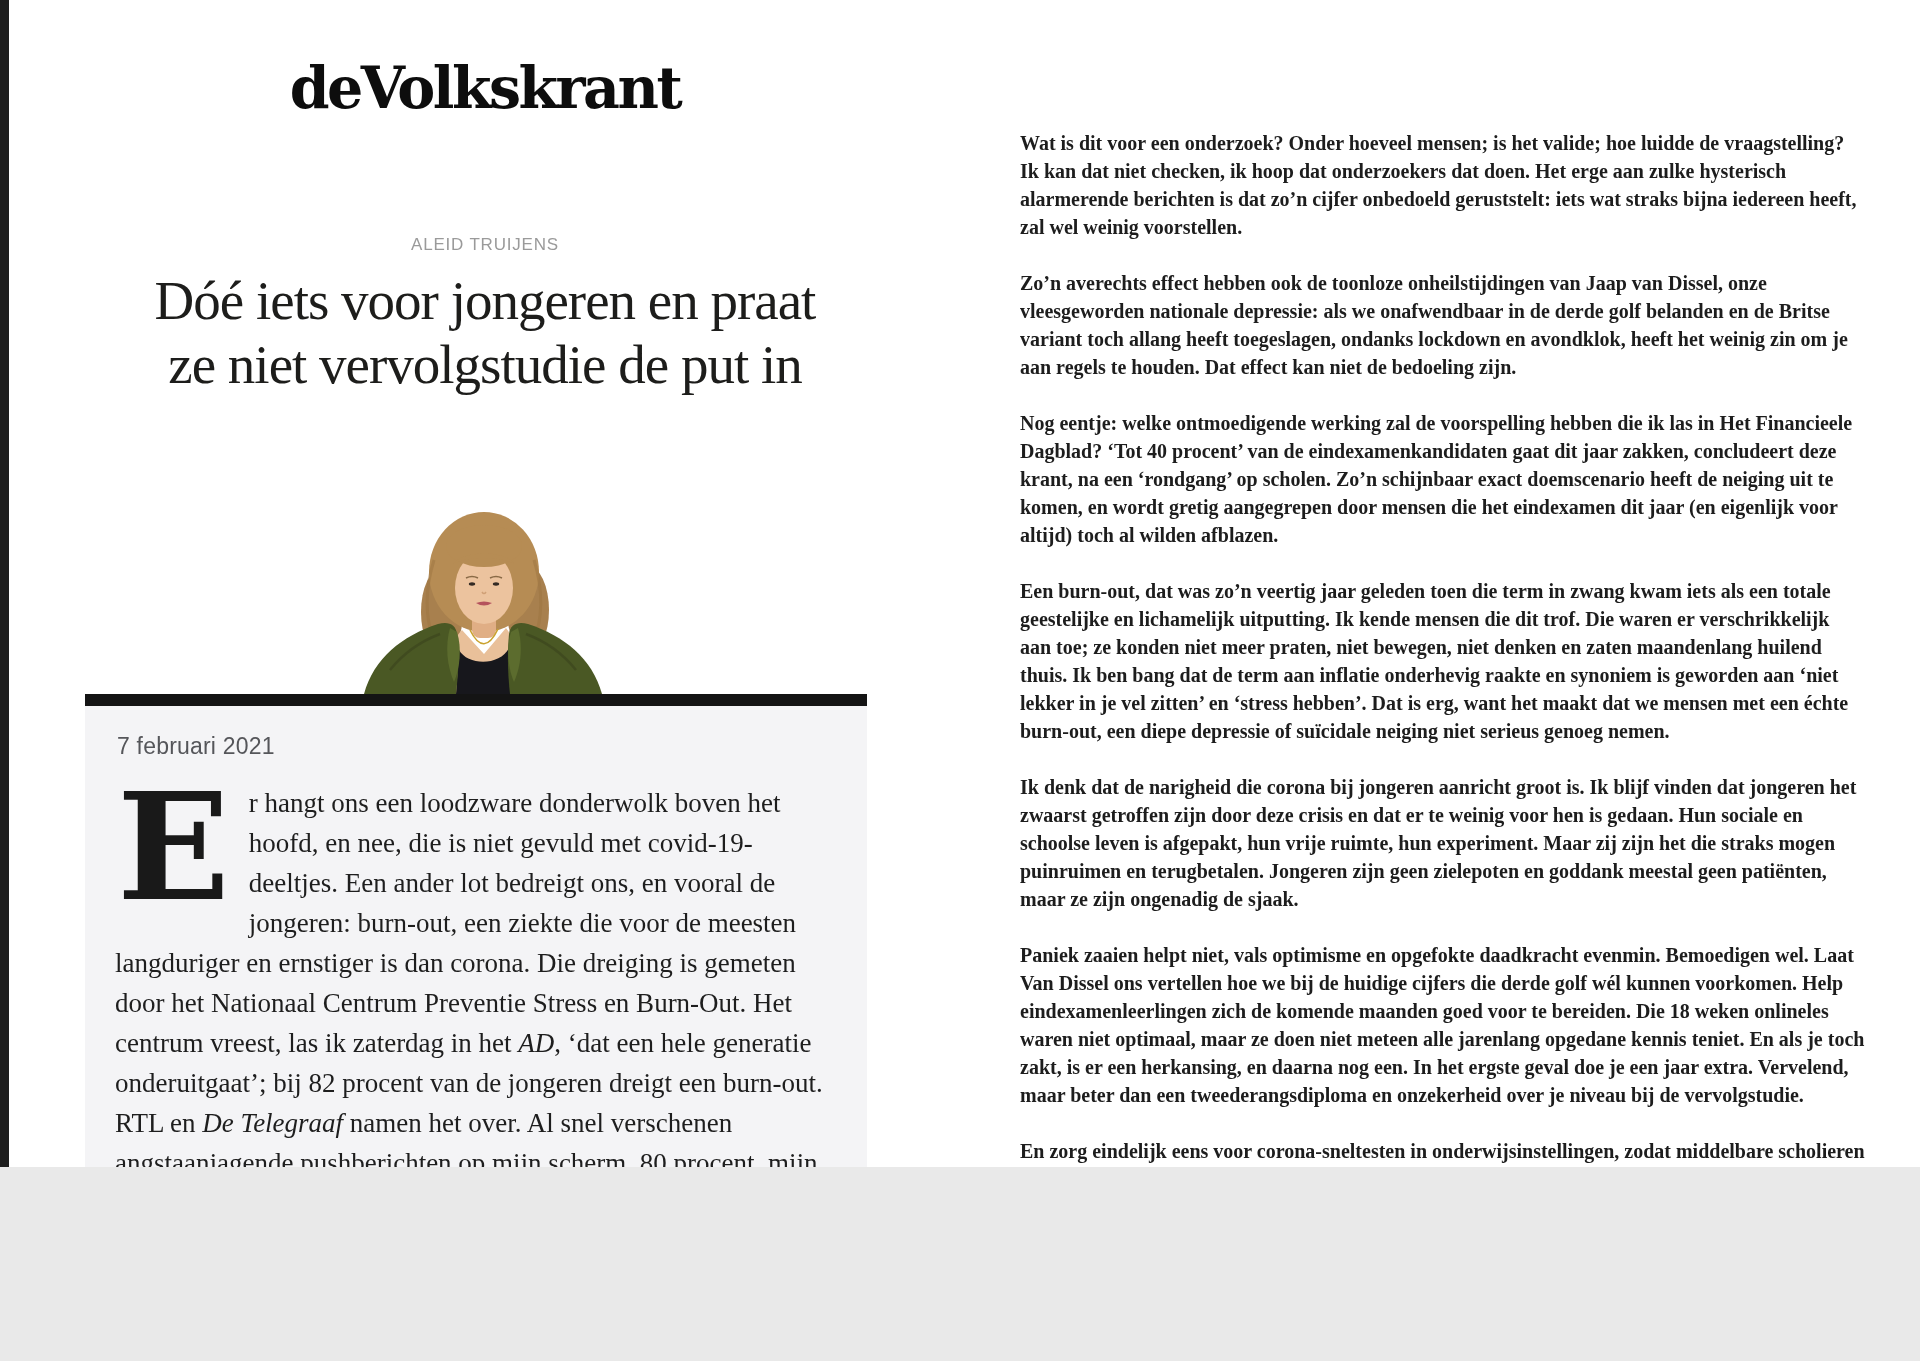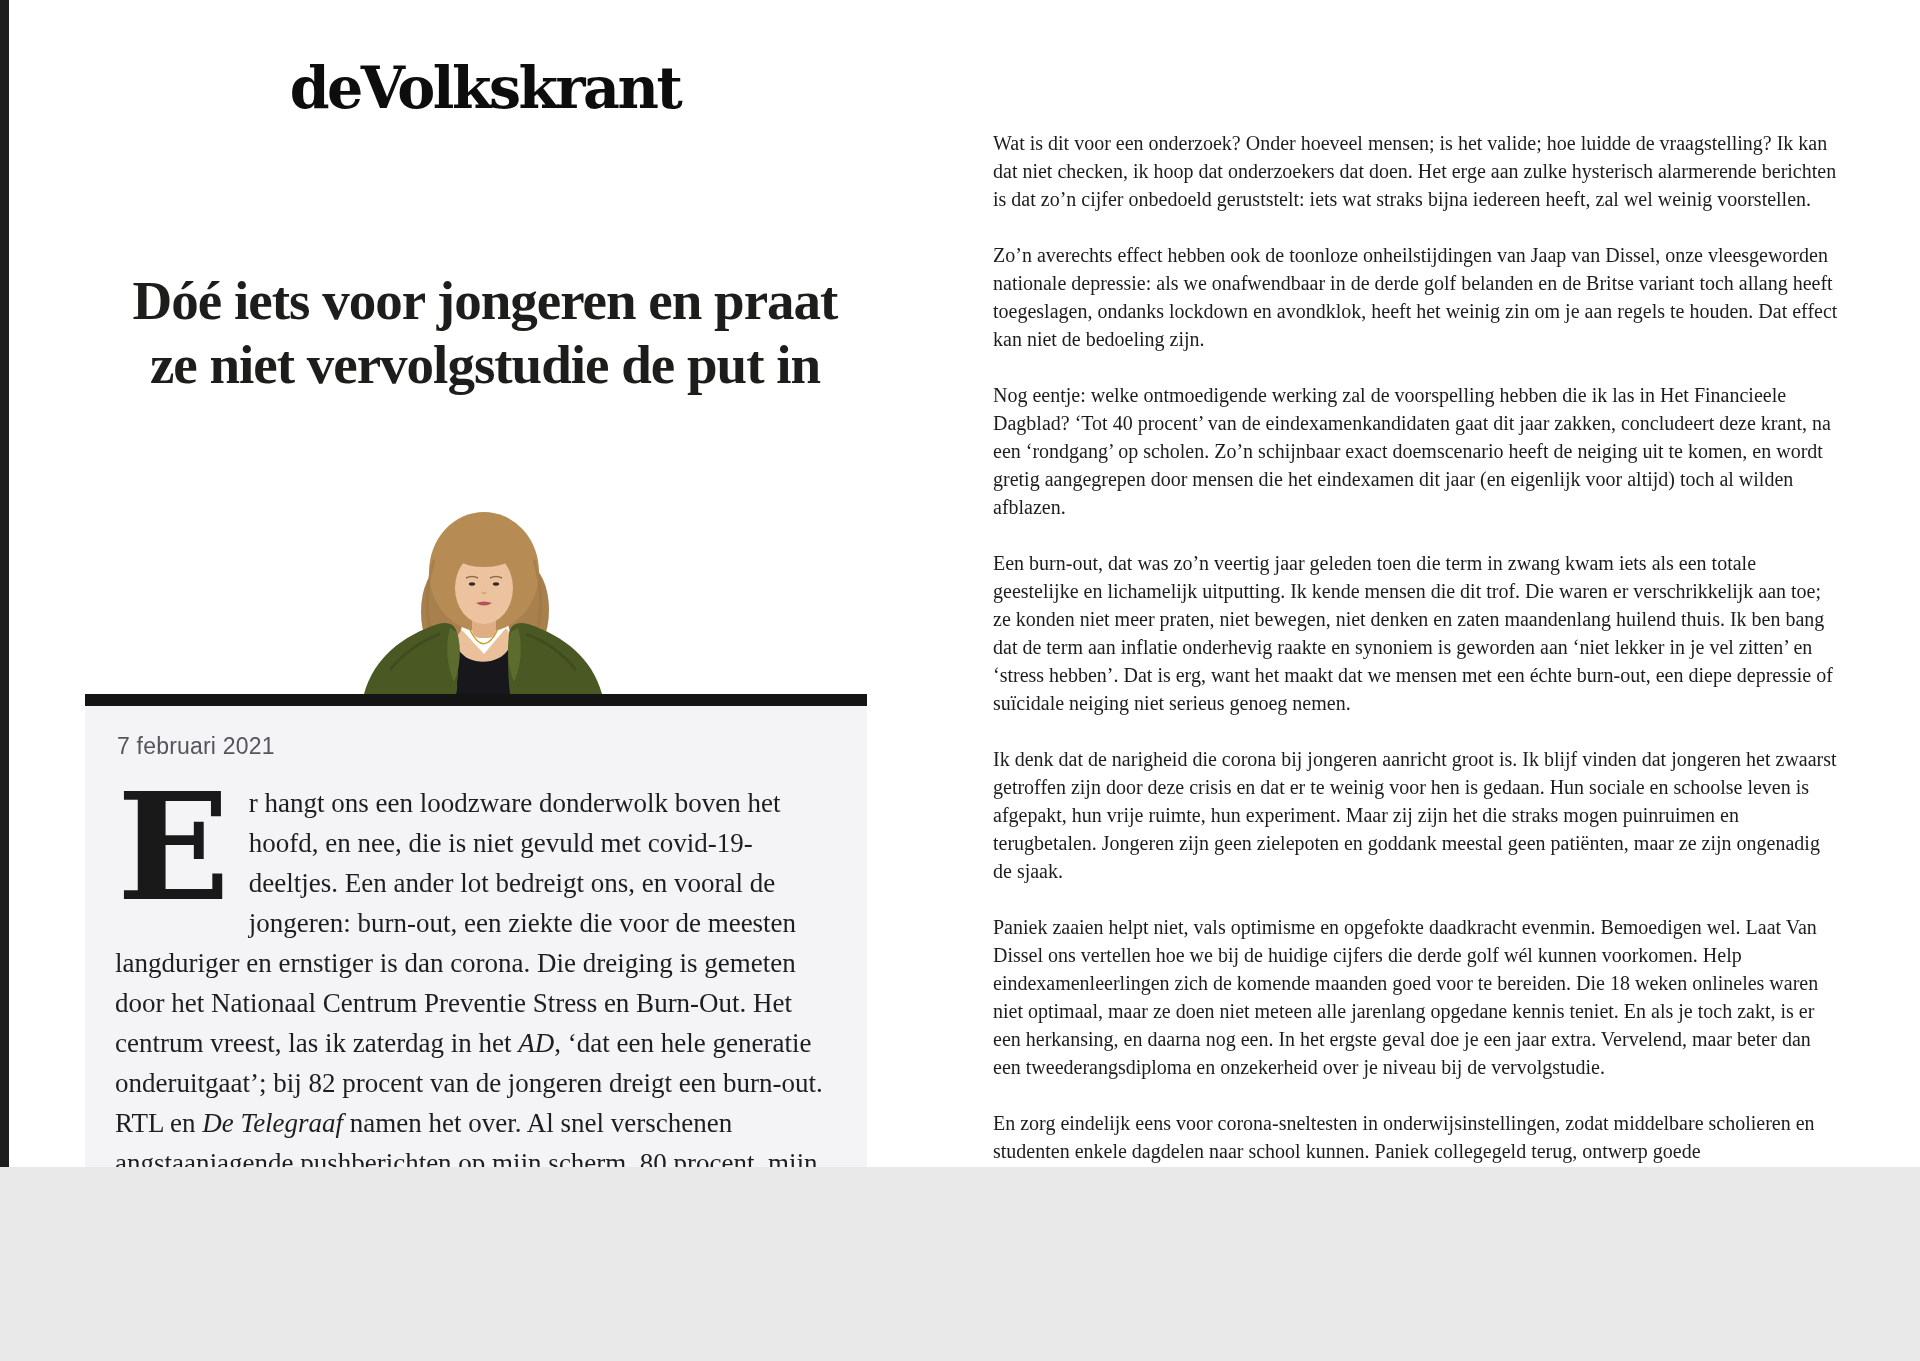--- a/index.html
+++ b/index.html
@@ -21,21 +21,21 @@
     font-family:"Liberation Sans", sans-serif; font-weight:700;
     font-size:17px; letter-spacing:0.6px; color:#161616;
   }
   .author{
     position:absolute;left:40px;top:235px;width:890px;text-align:center;
     font-family:"Liberation Sans", sans-serif; font-weight:400;
     font-size:17px; letter-spacing:0.8px; color:#9a9a9a;
   }
   .headline{
     position:absolute;left:40px;top:269px;width:890px;text-align:center;
-    font-family:"Liberation Serif", serif; font-weight:700;
+    font-family:"Liberation Serif", serif; font-weight:400;
     font-size:55px; line-height:64px; letter-spacing:-1px; color:#1d1d1b; margin:0;
   }
 
   
   .portrait{position:absolute;left:350px;top:500px;width:266px;height:194px;}
 
   
   .rule-bar{position:absolute;left:85px;top:694px;width:782px;height:12px;background:#141414;}
   .panel{
     position:absolute;left:85px;top:706px;width:782px;height:582px;
@@ -49,37 +49,38 @@
     font-size:27px; line-height:40px; color:#1e1e1e; margin:0; width:722px;
   }
   .dropcap{
     float:left; font-family:"DejaVu Serif", serif; font-weight:700;
     font-size:148px; line-height:114px; height:114px;
     margin:7px 19px 2px 2px; color:#191919;
   }
   .lead em{font-style:italic;}
 
   
-  .continuation{position:absolute;left:993px;top:129px;width:845px;}
+  .continuation{position:absolute;left:1020px;top:129px;width:845px;font-weight:bold;}
   .continuation p{
     font-size:20px; line-height:28px; color:#1d1d1d; margin:0 0 28px 0;
   }
 </style>
 </head>
 <body>
 
 <div class="page">
 
   <div class="frame-left"></div>
   <div class="frame-bottom"></div>
 
   <div class="masthead">
     <div class="logo">deVolkskrant</div>
   </div>
 
+  <div class="author">ALEID TRUIJENS</div>
 
   <h1 class="headline">
     <span>Dóé iets voor jongeren en praat</span><br>
     <span>ze niet vervolgstudie de put in</span>
   </h1>
 
   <div class="portrait">
     <svg width="266" height="194" viewBox="0 0 266 194" xmlns="http://www.w3.org/2000/svg">
 
       <ellipse cx="92" cy="112" rx="21" ry="44" fill="#a8804e"></ellipse>

